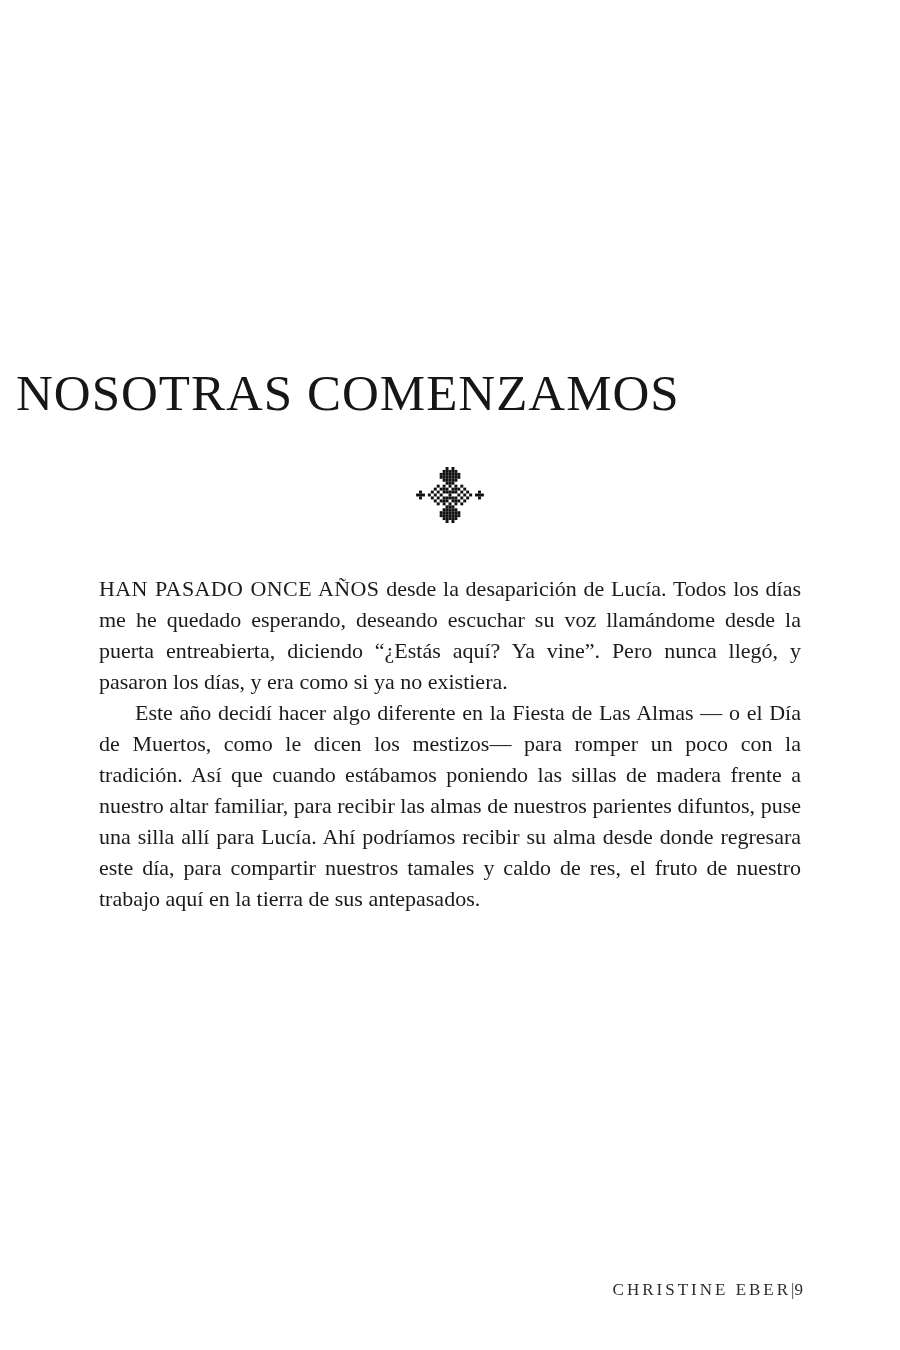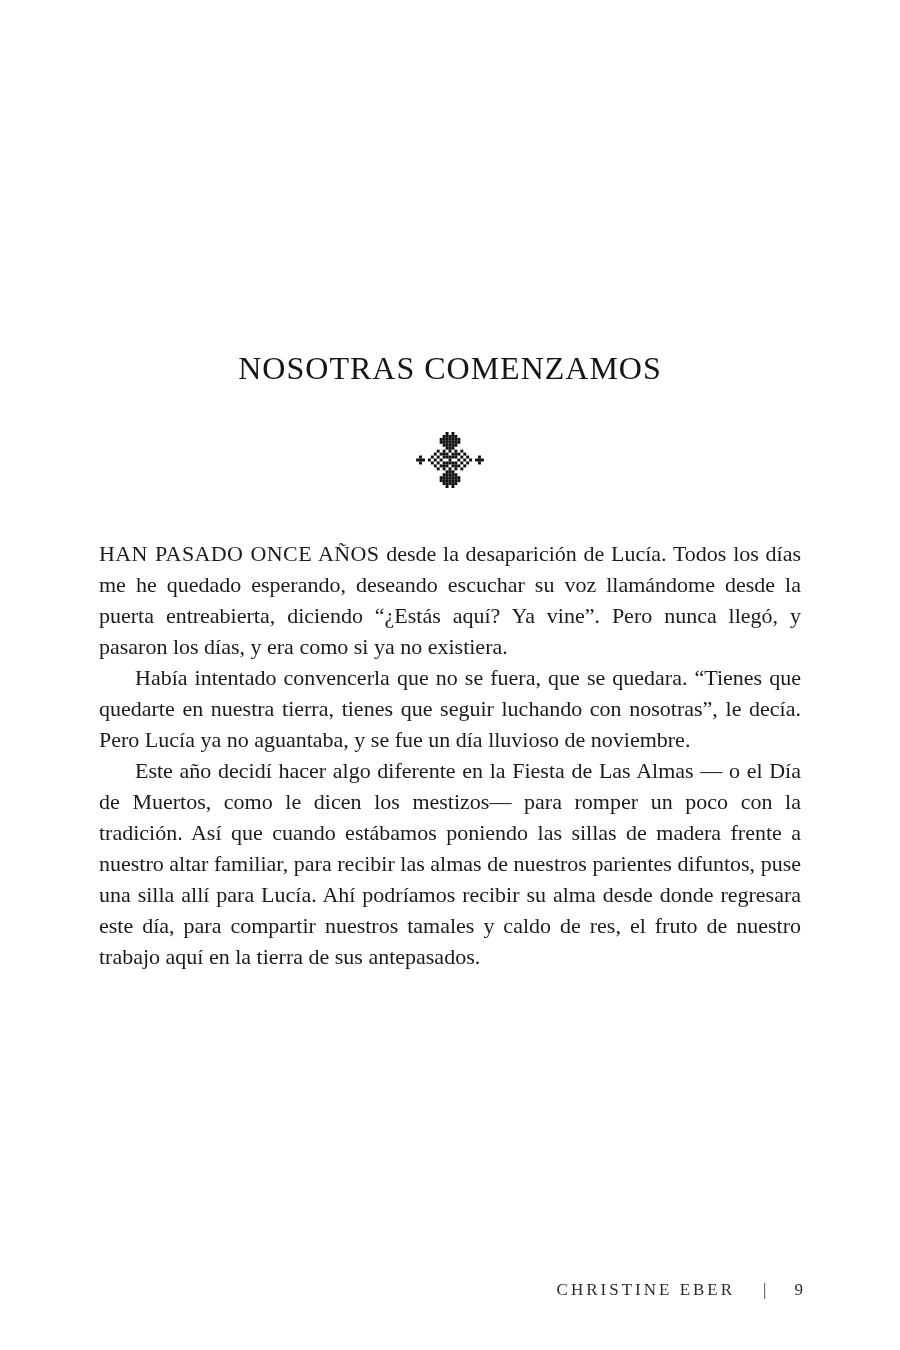--- a/index.html
+++ b/index.html
@@ -6,24 +6,24 @@
   body {
     width: 900px;
     height: 1350px;
     background: #ffffff;
     color: #1b1b1b;
     font-family: "Liberation Serif", serif;
     position: relative;
     overflow: hidden;
   }
   .chapter-title {
-    margin: 0;
+    margin: 16px;
     padding-top: 352px;
-    text-align: center;
-    font-size: 32px;
+    text-align: left;
+    font-size: 51px;
     font-weight: 400;
     letter-spacing: 1px;
     line-height: 1;
     color: #161616;
   }
   .ornament-wrap {
     margin-top: 48px;
     text-align: center;
     line-height: 0;
   }
@@ -40,21 +40,20 @@
     color: #1b1b1b;
   }
   .para.indent { text-indent: 36px; }
   .lead-caps { letter-spacing: 0.4px; }
   .running-footer {
     position: absolute;
     right: 97px;
     bottom: 50px;
     display: flex;
     align-items: baseline;
-    gap: 28px;
     font-size: 17px;
     letter-spacing: 3px;
     color: #2b2b2b;
   }
   .running-footer .sep { letter-spacing: 0; color: #3a3a3a; }
   .running-footer .pgnum { letter-spacing: 0; }
 </style>
 </head>
 <body>
 
@@ -181,21 +180,20 @@
         <rect x="36" y="51" width="3" height="3"></rect>
         <rect x="39" y="51" width="3" height="3"></rect>
         <rect x="30" y="54" width="3" height="3"></rect>
         <rect x="36" y="54" width="3" height="3"></rect>
       </g>
     </svg>
 </div>
 
 <main class="body-text">
   <p class="para"><span class="lead-caps">HAN PASADO ONCE AÑOS</span><span> desde la desaparición de Lucía. Todos los días me he quedado esperando, deseando escuchar su voz llamándome desde la puerta entreabierta, diciendo “¿Estás aquí? Ya vine”. Pero nunca llegó, y pasaron los días, y era como si ya no existiera.</span></p>
-  <p class="para indent">Había intentado convencerla que no se fuera, que se quedara. “Tienes que quedarte en nuestra tierra, tienes que seguir luchando con nosotras”, le decía. Pero Lucía ya no aguantaba, y se fue un día lluvioso de noviembre.</p>
   <p class="para indent">Este año decidí hacer algo diferente en la Fiesta de Las Almas — o el Día de Muertos, como le dicen los mestizos— para romper un poco con la tradición. Así que cuando estábamos poniendo las sillas de madera frente a nuestro altar familiar, para recibir las almas de nuestros parientes difuntos, puse una silla allí para Lucía. Ahí podríamos recibir su alma desde donde regresara este día, para compartir nuestros tamales y caldo de res, el fruto de nuestro trabajo aquí en la tierra de sus antepasados.</p>
 </main>
 
 <footer class="running-footer">
   <span>CHRISTINE EBER</span>
   <span class="sep">|</span>
   <span class="pgnum">9</span>
 </footer>
 
 </body></html>

